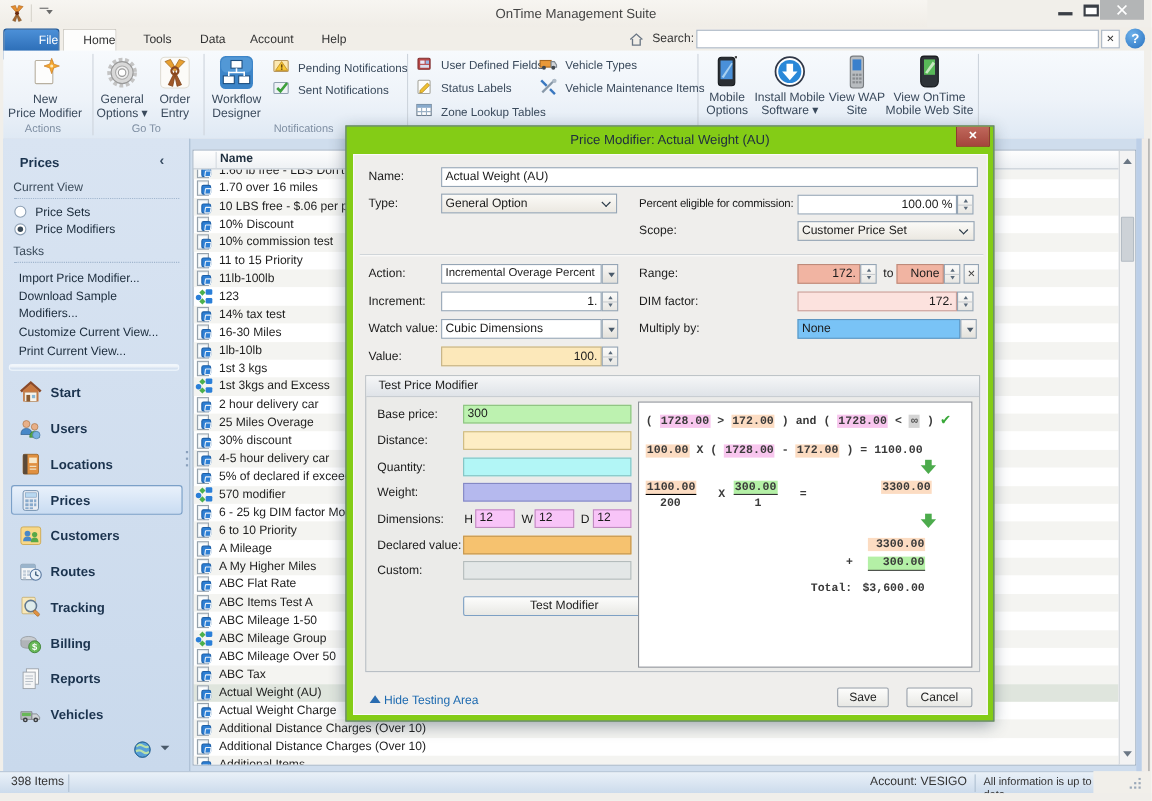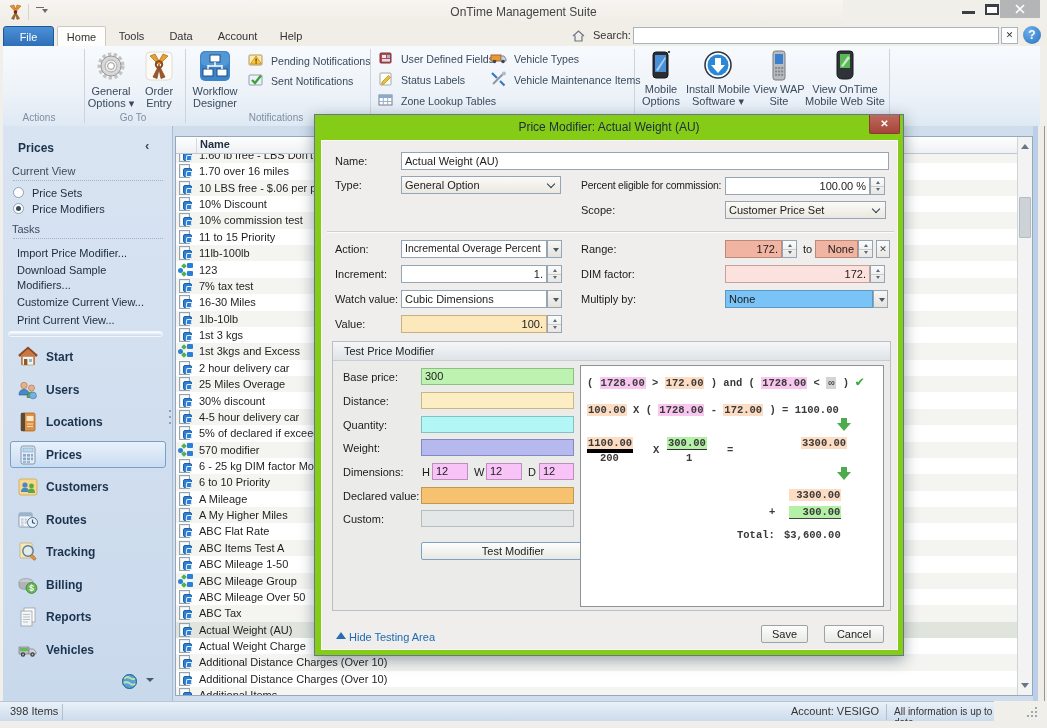--- a/index.html
+++ b/index.html
@@ -7,21 +7,21 @@
 body{font-family:"Liberation Sans",sans-serif;position:relative;background:#f1efea;font-size:11px;color:#1b1b1b}
 
 #titlebar{position:absolute;left:0;top:0;width:843px;height:25px;background:linear-gradient(#f7f5f1,#f0ede7)}
 #titletext{position:absolute;left:0;top:5px;width:1047px;text-align:center;font-size:12px;color:#444}
 
 #winmin{position:absolute;left:962px;top:11px;width:13px;height:3px;background:#3a3f46}
 #winmax{position:absolute;left:985px;top:4px;width:14px;height:11px}
 #winclose{position:absolute;left:1000px;top:0;width:40px;height:18px;background:#b3b5b6;text-align:center}
 
 #tabrow{position:absolute;left:0;top:25px;width:1047px;height:21px;background:#f1eee8}
-.tab{position:absolute;top:1px;height:28px;line-height:20px;text-align:center;color:#333;font-size:11px}
+.tab{position:absolute;top:1px;height:28px;line-height:20px;text-align:right;color:#333;font-size:11px}
 #tab-file{left:3px;width:51px;background:linear-gradient(#4c90d8,#2263ac);color:#fff;border-radius:3px 3px 0 0;border:1px solid #1d5799}
 #tab-home{left:57px;width:49px;background:#fdfdfc;border:1px solid #ccc9c2;border-bottom:none;border-radius:2px 2px 0 0}
 
 #searchlbl{position:absolute;left:593px;top:4px;font-size:11px;color:#333}
 #searchbox{position:absolute;left:633px;top:2px;width:366px;height:17px;background:#fff;border:1px solid #a8b4c2}
 #searchx{position:absolute;left:1001px;top:2px;width:17px;height:17px;background:#fdfdfd;border:1px solid #a8b4c2;text-align:center;line-height:15px;font-size:9px;color:#333}
 #helpbtn{position:absolute;left:1023px;top:1px;width:18px;height:18px;border-radius:50%;background:radial-gradient(circle at 35% 30%,#6cb0ea,#2a72c0);color:#fff;font-weight:bold;text-align:center;line-height:18px;font-size:12px}
 
 #ribbon{position:absolute;left:3px;top:46px;width:1037px;height:80px;background:linear-gradient(#f7fafd 0%,#eef3f9 55%,#dfe9f4 100%)}
 .rdiv{position:absolute;top:3px;width:1px;height:74px;background:#cdd4dc}
@@ -131,20 +131,28 @@
 <div id="ribbon">
   <div class="rdiv" style="left:81px"></div>
   <div class="rdiv" style="left:182px"></div>
   <div class="rdiv" style="left:367px"></div>
   <div class="rdiv" style="left:631px"></div>
   <div class="rdiv" style="left:886px"></div>
   <div class="rlabel" style="left:0;width:72px">Actions</div>
   <div class="rlabel" style="left:80px;width:100px">Go To</div>
   <div class="rlabel" style="left:181px;width:184px">Notifications</div>
 
+  <div class="bigbtn" style="left:2px;width:72px">
+    <svg class="ic" width="32" height="34" viewBox="0 0 32 34">
+      <rect x="7" y="5" width="16" height="21" rx="1" fill="#fdfdfc" stroke="#b8b0a0"></rect>
+      <path d="M22 3 L23.8 8.2 L29 10 L23.8 11.8 L22 17 L20.2 11.8 L15 10 L20.2 8.2 Z" fill="#f4a830" stroke="#c87820" stroke-width=".6"></path>
+      <circle cx="22" cy="10" r="1.4" fill="#fde8b8"></circle>
+    </svg>
+    New<br>Price Modifier
+  </div>
 
   <div class="bigbtn" style="left:83px;width:50px">
     <svg class="ic" width="32" height="34" viewBox="0 0 32 34">
       <circle cx="16" cy="16" r="11" fill="none" stroke="#c4c4c4" stroke-width="5" stroke-dasharray="3.2 2.2"></circle>
       <circle cx="16" cy="16" r="10" fill="#d8d8d8" stroke="#9a9a9a" stroke-width="1"></circle>
       <circle cx="16" cy="16" r="6" fill="#efefef" stroke="#aaa" stroke-width="1"></circle>
       <circle cx="16" cy="16" r="3.4" fill="#fff" stroke="#999" stroke-width="1"></circle>
     </svg>
     General<br>Options ▾
   </div>
@@ -441,21 +449,21 @@
             <i class="c"></i>
             <i class="d"></i>
             <i class="e"></i>
           </span>
           <span class="rt">123</span>
         </div>
       <div class="row lt" style="top:123.9px">
           <span class="ic-doc">
             <span></span>
           </span>
-          <span class="rt">7% tax test</span>
+          <span class="rt">14% tax test</span>
         </div>
       <div class="row" style="top:140.2px">
           <span class="ic-doc">
             <span></span>
           </span>
           <span class="rt">16-30 Miles</span>
         </div>
       <div class="row lt" style="top:156.6px">
           <span class="ic-doc">
             <span></span>
@@ -722,21 +730,21 @@
       <div class="dlab" style="left:10px;top:148px">Declared value:</div>
       <div class="din" style="left:88px;top:145px;width:153px;height:17px;background:#f6c26f;border-color:#c39651"></div>
       <div class="dlab" style="left:10px;top:171px">Custom:</div>
       <div class="din" style="left:88px;top:168px;width:153px;height:17px;background:#e3e7e7;border-color:#b4bcbc"></div>
       <div class="btn" style="left:88px;top:200px;width:184px;height:18px;line-height:17px;border-color:#7da0c4">Test Modifier</div>
 
       <div id="fpanel" style="position:absolute;left:247px;top:23px;width:304px;height:242px;background:#fff;border:1px solid #8e9298;font-family:'Liberation Mono',monospace;font-size:10.5px;color:#3a3a3a;font-weight:bold">
         <div style="position:absolute;left:6px;top:7px">( <span class="hpink">1728.00</span> &gt; <span class="hpeach">172.00</span> ) and ( <span class="hpink">1728.00</span> &lt; <span class="hgray">∞</span> ) <span style="color:#38a838;font-size:14px">✔</span></div>
         <div style="position:absolute;left:6px;top:38px"><span class="hpeach">100.00</span> X ( <span class="hpink">1728.00</span> - <span class="hpeach">172.00</span> ) = 1100.00</div>
         <div class="garrow" style="left:256px;top:52px"></div>
-        <div style="position:absolute;left:6px;top:71px"><span class="hpeach" style="border-bottom:4px solid #000000">1100.00</span></div>
+        <div style="position:absolute;left:6px;top:71px"><span class="hpeach" style="border-bottom:1px solid #000000">1100.00</span></div>
         <div style="position:absolute;left:19px;top:86px">200</div>
         <div style="position:absolute;left:72px;top:78px">X</div>
         <div style="position:absolute;left:86px;top:71px"><span class="hgreen" style="border-bottom:1px solid #333">300.00</span></div>
         <div style="position:absolute;left:105px;top:86px">1</div>
         <div style="position:absolute;left:146px;top:78px">=</div>
         <div style="position:absolute;left:220px;top:71px" class="hpeach">3300.00</div>
         <div class="garrow" style="left:256px;top:101px"></div>
         <div style="position:absolute;left:208px;top:123px" class="hpeach">&nbsp;3300.00</div>
         <div style="position:absolute;left:188px;top:140px">+</div>
         <div style="position:absolute;left:208px;top:140px;border-bottom:1.4px solid #444" class="hgreen">&nbsp;&nbsp;300.00</div>

